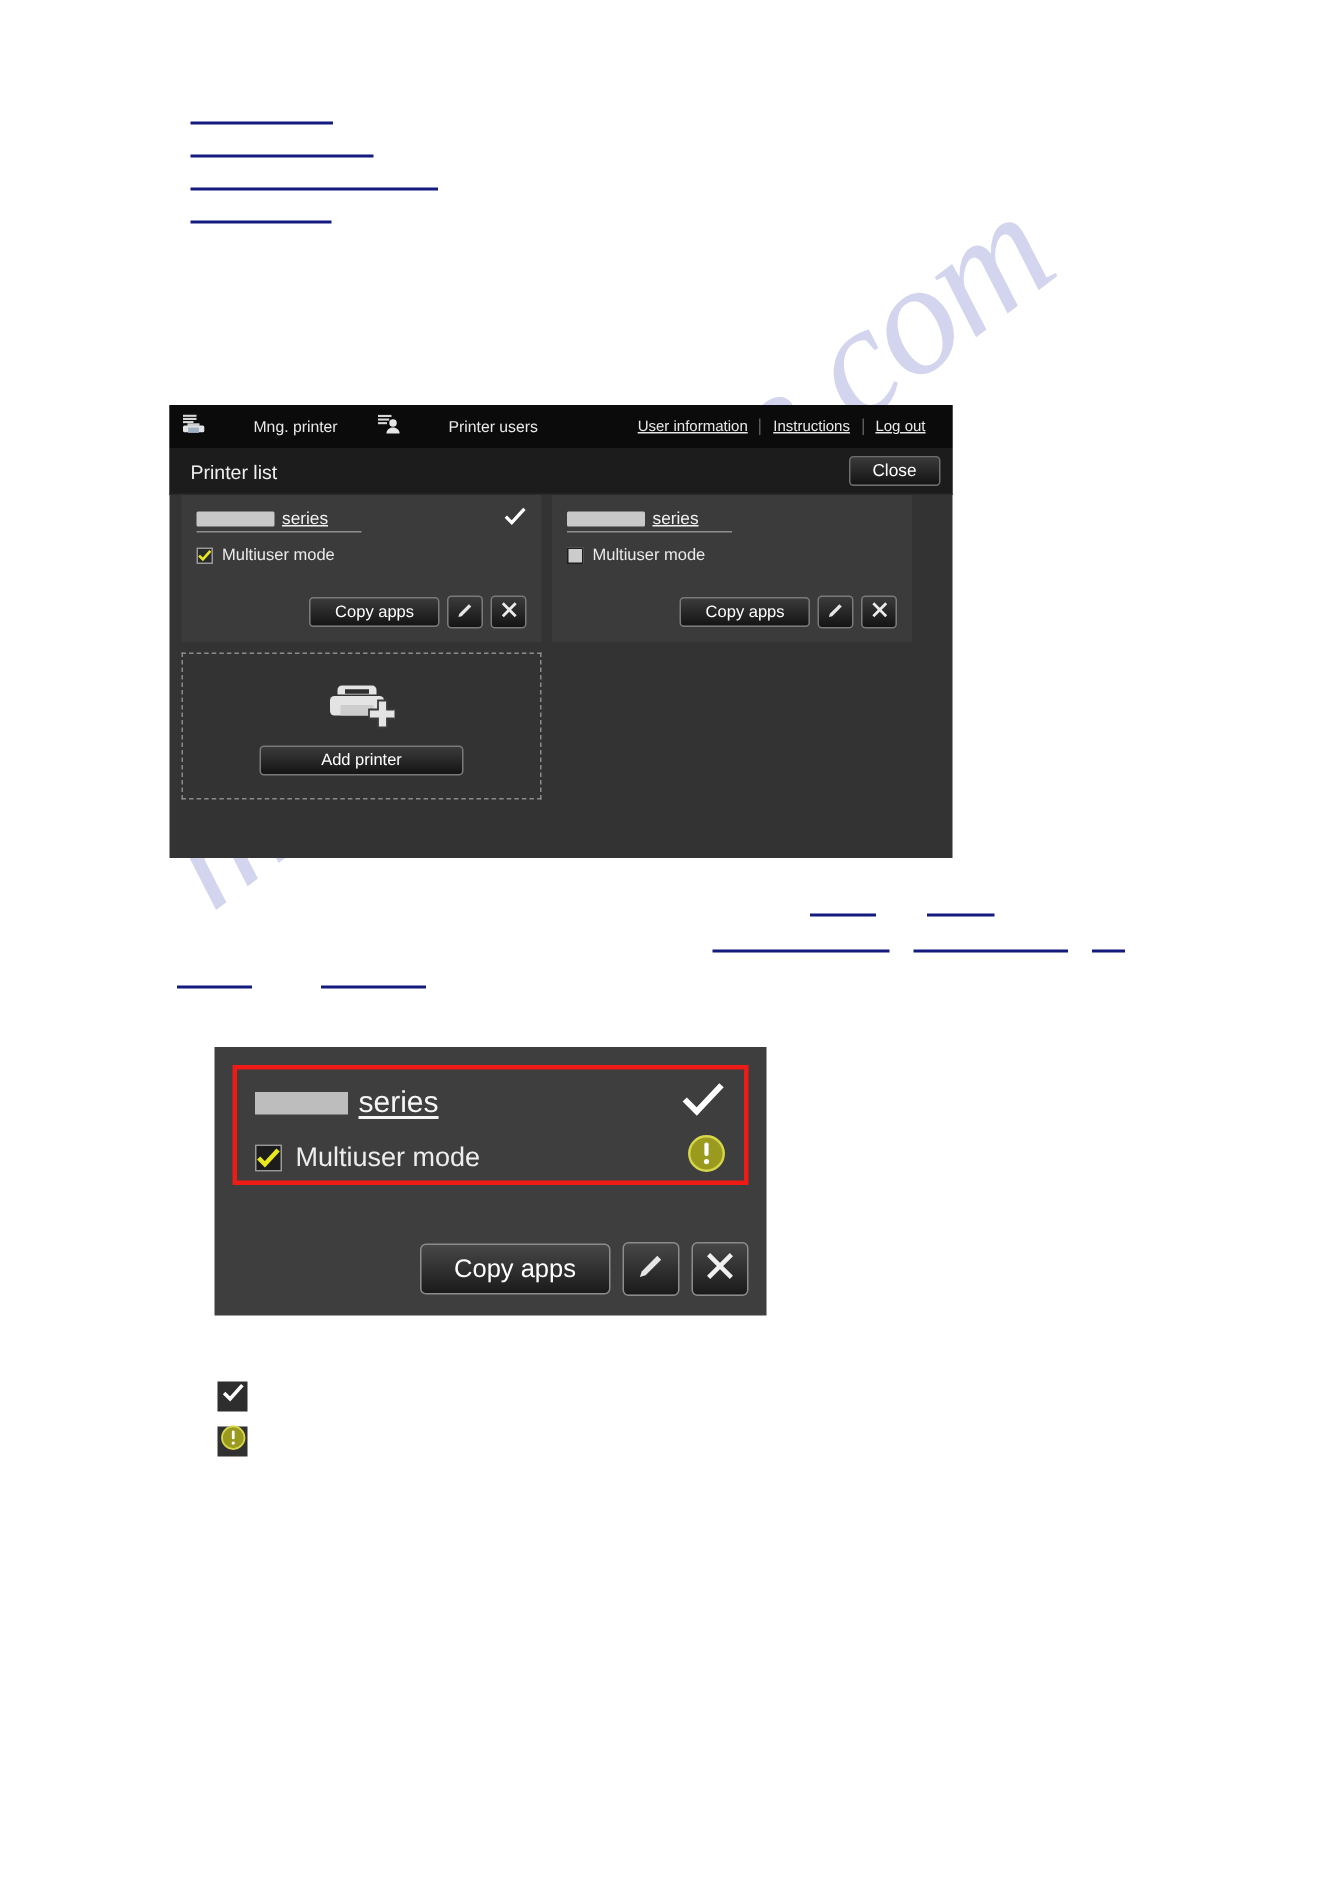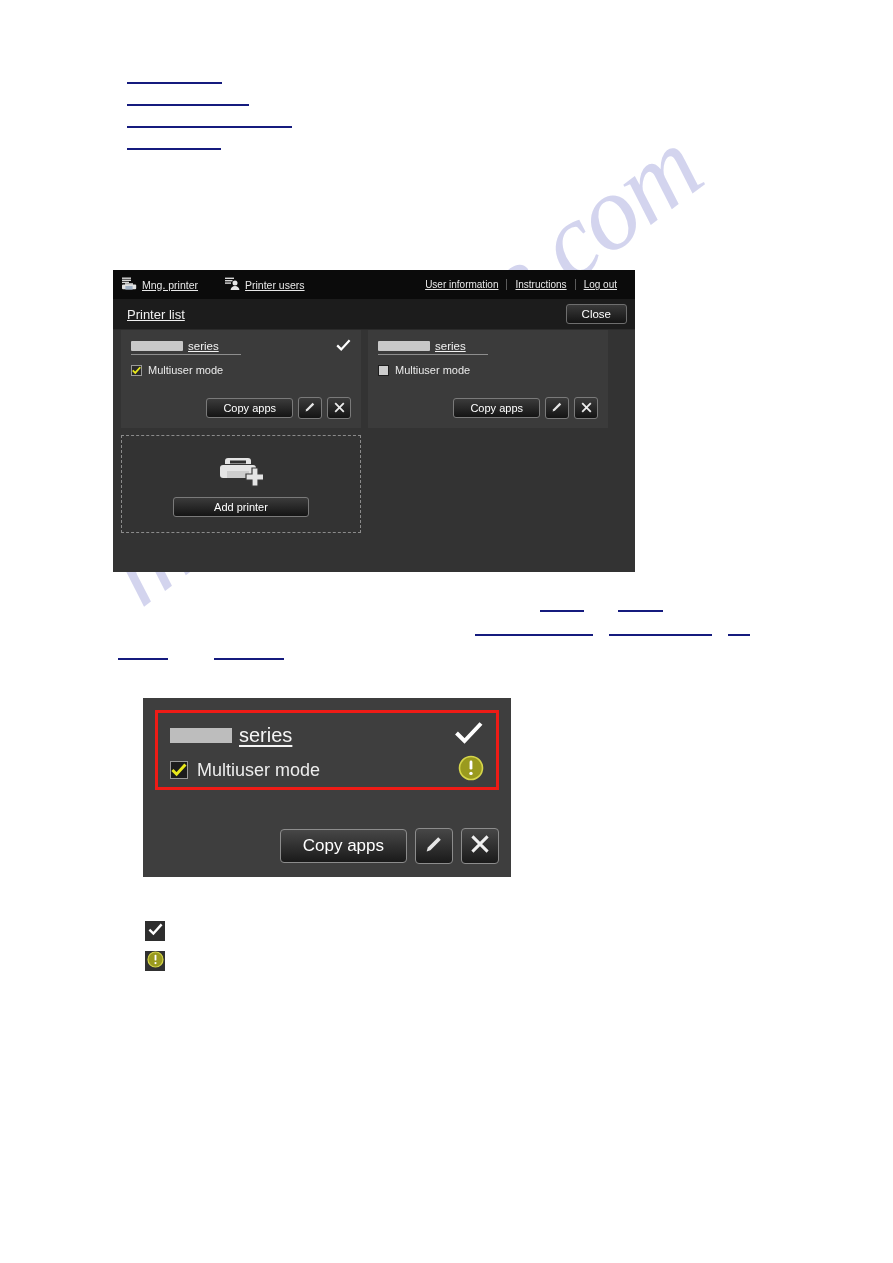--- a/index.html
+++ b/index.html
@@ -81,22 +81,22 @@
   .nav-tab {
     display: flex;
     align-items: center;
     gap: 5px;
     margin-right: 26px;
     cursor: pointer;
   }
   .nav-tab .tab-label {
     font-size: 10.5px;
     color: #e8e8e8;
-    text-decoration: underline;
     white-space: nowrap;
+    margin-left: 27px;
   }
   .ic { display: block; }
 
   .header-right {
     margin-left: auto;
     display: flex;
     gap: 0;
   }
   .header-right a {
     font-size: 10px;
@@ -117,21 +117,20 @@
     background: #1c1c1c;
     display: flex;
     align-items: center;
     padding: 0 8px 0 14px;
     box-sizing: border-box;
     border-bottom: 1px solid #2b2b2b;
   }
   .subbar-title {
     font-size: 13px;
     color: #f0f0f0;
-    text-decoration: underline;
   }
   .close-btn {
     margin-left: auto;
     background: linear-gradient(#3a3a3a, #141414);
     border: 1px solid #6e6e6e;
     border-radius: 3px;
     color: #ffffff;
     font-size: 11.5px;
     padding: 3px 15px;
     cursor: pointer;

